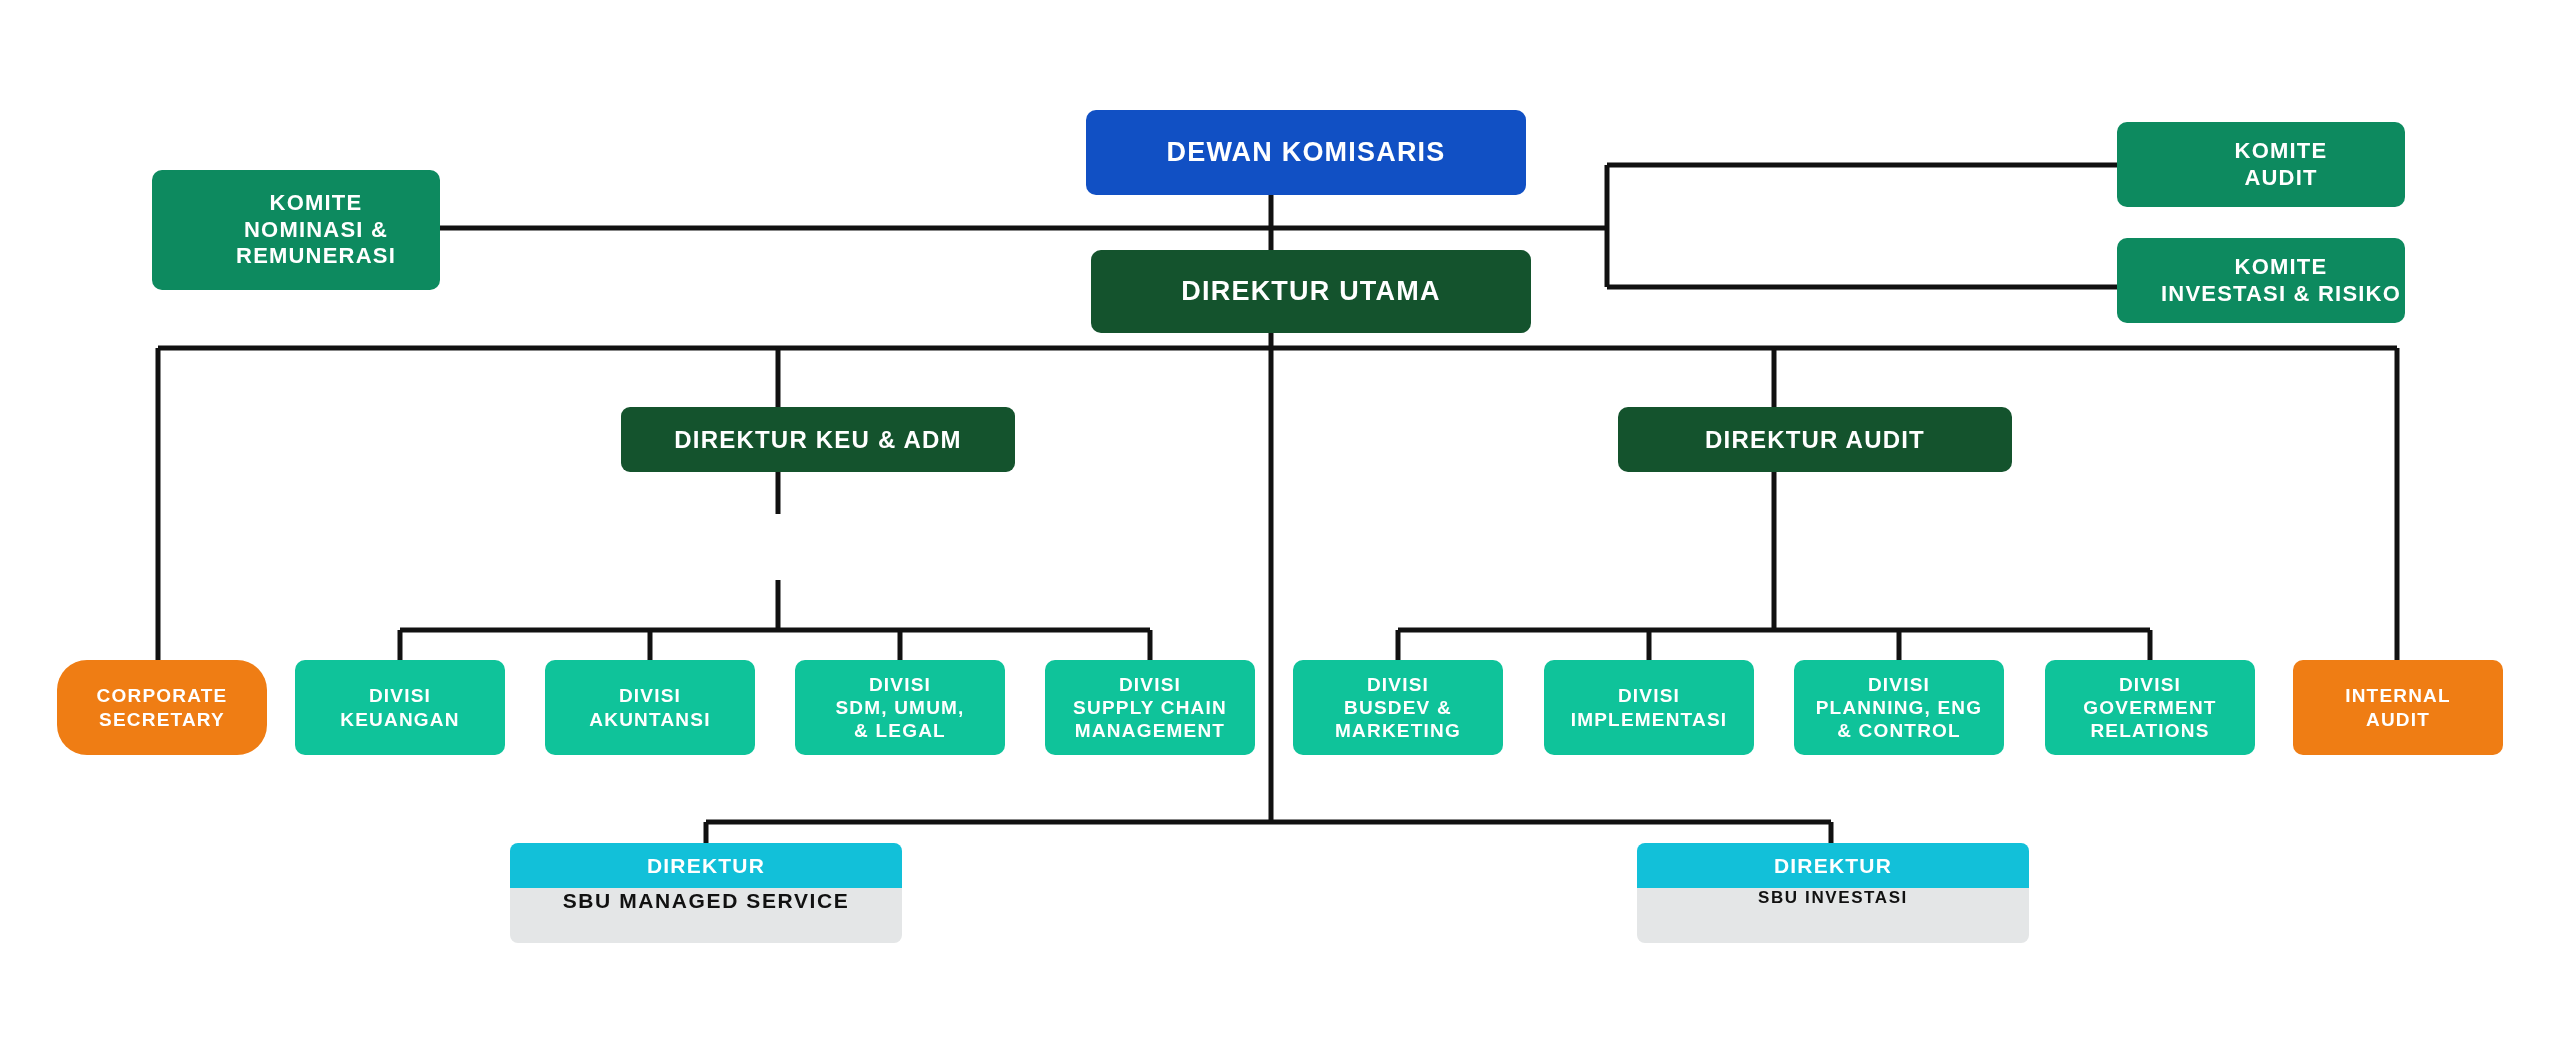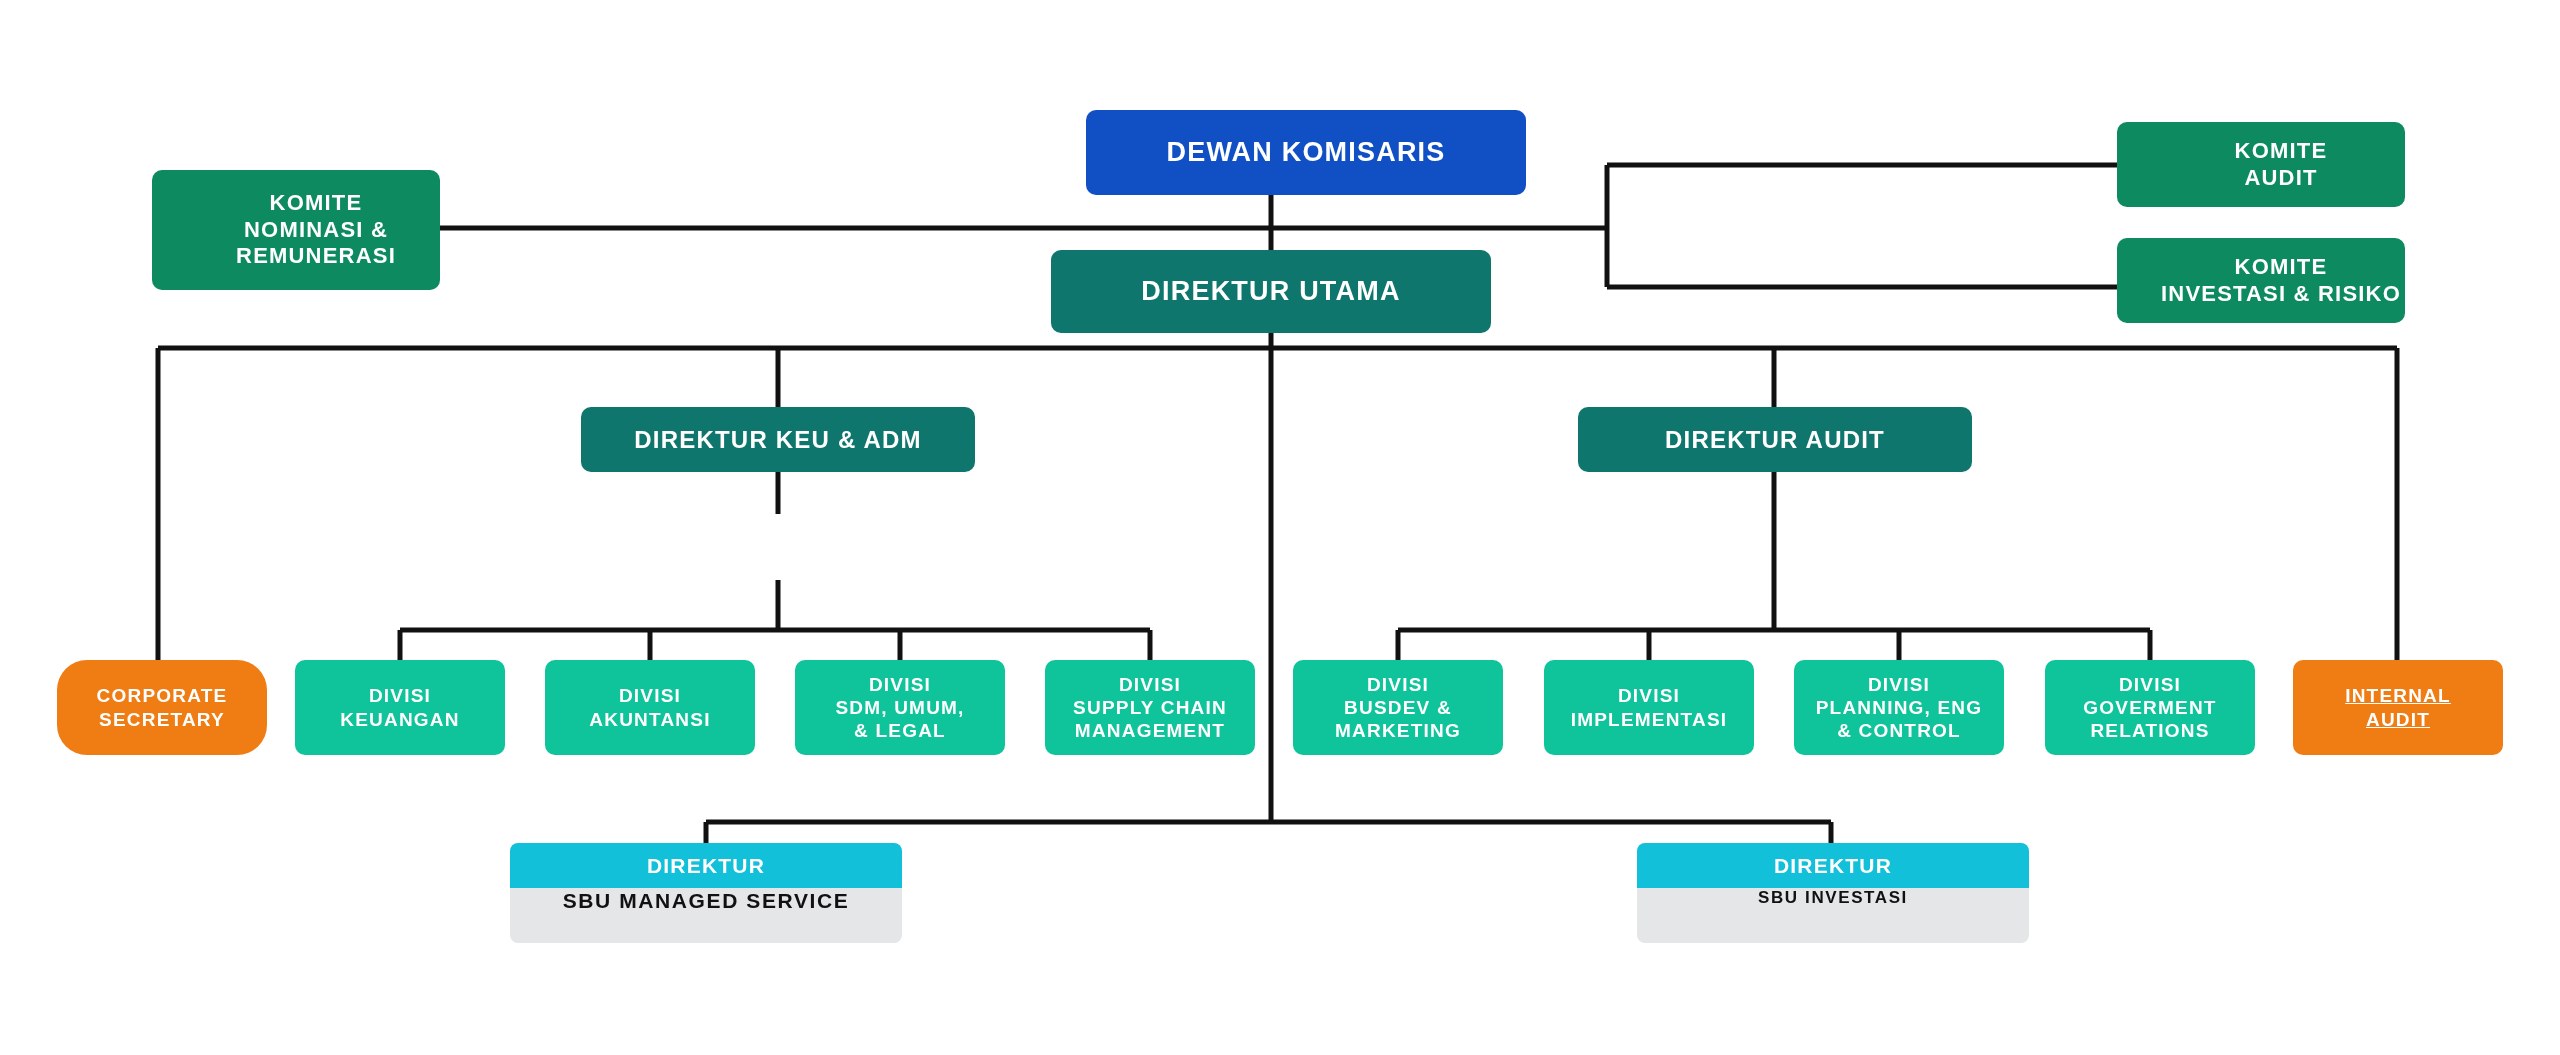--- a/index.html
+++ b/index.html
@@ -37,21 +37,21 @@
     text-align: center;
     color: #ffffff;
     font-weight: bold;
     letter-spacing: 1.2px;
     line-height: 1.22;
     z-index: 3;
   }
   .node .line { display: block; white-space: nowrap; }
 
   .n-blue   { background: #1150c4; margin-left: 35px; }
-  .n-cyan   { background: #0f766e; }
+  .n-cyan   { background: #14532d; margin-left: 40px; }
   .n-green  { background: #0d8a5f; padding-left: 40px; }
   .n-teal   { background: #0fc39a; }
   .n-orange { background: #ef7d14; }
 
   
   .node.split {
     padding: 0;
     border-radius: 8px;
     overflow: hidden;
     justify-content: flex-start;
@@ -147,21 +147,21 @@
 
   <div class="node n-green" style="left:2117px; top:238px; width:288px; height:85px; font-size:22px;">
     <span class="line">KOMITE</span>
     <span class="line">INVESTASI &amp; RISIKO</span>
   </div>
 
   <div class="node n-cyan" style="left:1051px; top:250px; width:440px; height:83px; font-size:27px;">
     <span class="line">DIREKTUR UTAMA</span>
   </div>
 
-  <div class="node n-cyan" style="left:581px; top:407px; width:394px; height:65px; font-size:24px;">
+  <div class="node n-cyan" style="left:581px; top:407px; width:394px; height:65px; font-size:24px;border-radius:9px;">
     <span class="line">DIREKTUR KEU &amp; ADM</span>
   </div>
 
   <div class="node n-cyan" style="left:1578px; top:407px; width:394px; height:65px; font-size:24px;">
     <span class="line">DIREKTUR AUDIT</span>
   </div>
 
 
   <div class="node n-orange" style="left:57px; top:660px; width:210px; height:95px; font-size:19px;border-radius:30px;">
     <span class="line">CORPORATE</span>
@@ -206,21 +206,21 @@
     <span class="line">PLANNING, ENG</span>
     <span class="line">&amp; CONTROL</span>
   </div>
 
   <div class="node n-teal" style="left:2045px; top:660px; width:210px; height:95px; font-size:19px;">
     <span class="line">DIVISI</span>
     <span class="line">GOVERMENT</span>
     <span class="line">RELATIONS</span>
   </div>
 
-  <div class="node n-orange" style="left:2293px; top:660px; width:210px; height:95px; font-size:19px;text-decoration:underline;">
+  <div class="node n-orange" style="left:2293px; top:660px; width:210px; height:95px; font-size:19px;">
     <span class="line">INTERNAL</span>
     <span class="line">AUDIT</span>
   </div>
 
   <div class="node split" style="left:510px; top:843px; width:392px; height:100px;">
     <div class="head" style="height:45px; font-size:21px;">
       <span>DIREKTUR</span>
     </div>
     <div class="body" style="font-size:21px;">
       <span>SBU MANAGED SERVICE</span>

